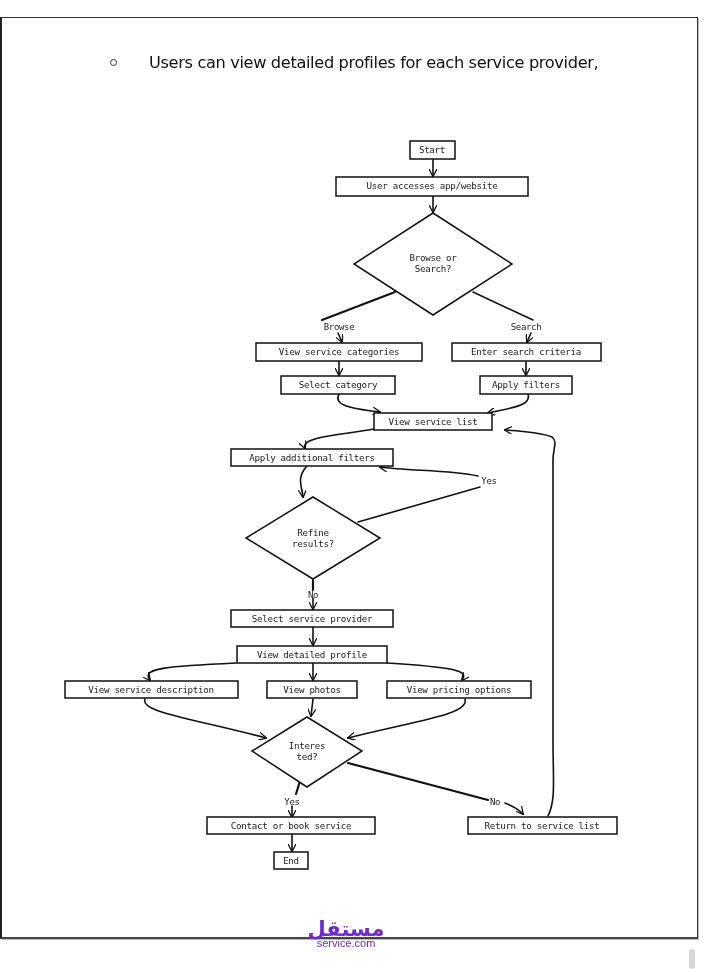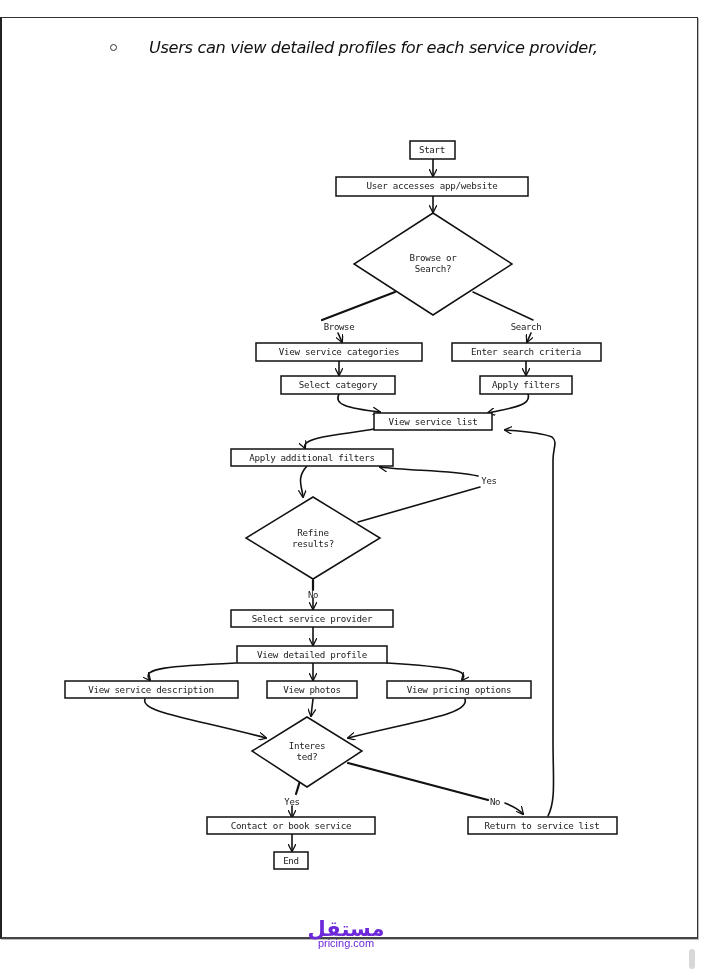--- a/index.html
+++ b/index.html
@@ -1,18 +1,18 @@
 <!DOCTYPE html>
 <html><head>
 <meta charset="utf-8">
 <style>
   html, body { margin:0; padding:0; background:#ffffff; }
   body { width:703px; height:969px; position:relative; overflow:hidden; font-family:"Liberation Sans", sans-serif; }
   .page-frame { position:absolute; left:0; top:17px; width:698px; height:922px; border:1px solid #333; border-left:2px solid #222; border-bottom:2px solid #444; box-shadow: 1px 1px 0 #bbb; box-sizing:border-box; background:#fff; }
-  .bullet-block { position:absolute; left:125px; top:33px; width:520px;font-style:italic; }
+  .bullet-block { position:absolute; left:125px; top:48px; width:520px; }
   .bullet-mark { position:absolute; left:-15px; top:11px; width:5px; height:5px; border:1px solid #333; border-radius:50%; }
   .bullet-text { font-family:"DejaVu Sans", sans-serif; font-size:16.2px; line-height:29px; color:#111; letter-spacing:-0.35px; margin-left:24px; }
   svg#flow { position:absolute; left:0; top:0; }
   .fc-text { font-family:"DejaVu Sans Mono", monospace; font-size:9.2px; fill:#222; letter-spacing:-0.3px; }
   .fc-label { font-family:"DejaVu Sans Mono", monospace; font-size:9px; fill:#222; letter-spacing:-0.3px; }
   .watermark { position:absolute; left:300px; top:918px; width:92px; text-align:center; color:#6d28d9; }
   .wm-ar { font-family:"DejaVu Sans", sans-serif; font-size:21px; font-weight:bold; line-height:22px; }
   .wm-en { font-family:"Liberation Sans", sans-serif; font-size:11px; line-height:11px; margin-top:-2px; }
   .scroll-thumb { position:absolute; left:689px; top:949px; width:6px; height:20px; background:#d8d8d8; border-radius:3px; }
 </style>
@@ -131,16 +131,16 @@
     <text class="fc-label" x="292" y="805">Yes</text>
     <text class="fc-label" x="495" y="805">No</text>
     <text class="fc-text" x="291" y="829">Contact or book service</text>
     <text class="fc-text" x="542" y="829">Return to service list</text>
     <text class="fc-text" x="291" y="864">End</text>
   </g>
 </svg>
 
 <div class="watermark">
   <div class="wm-ar">مستقل</div>
-  <div class="wm-en">pricing.com</div>
+  <div class="wm-en">service.com</div>
 </div>
 
 <div class="scroll-thumb"></div>
 
 </body></html>

